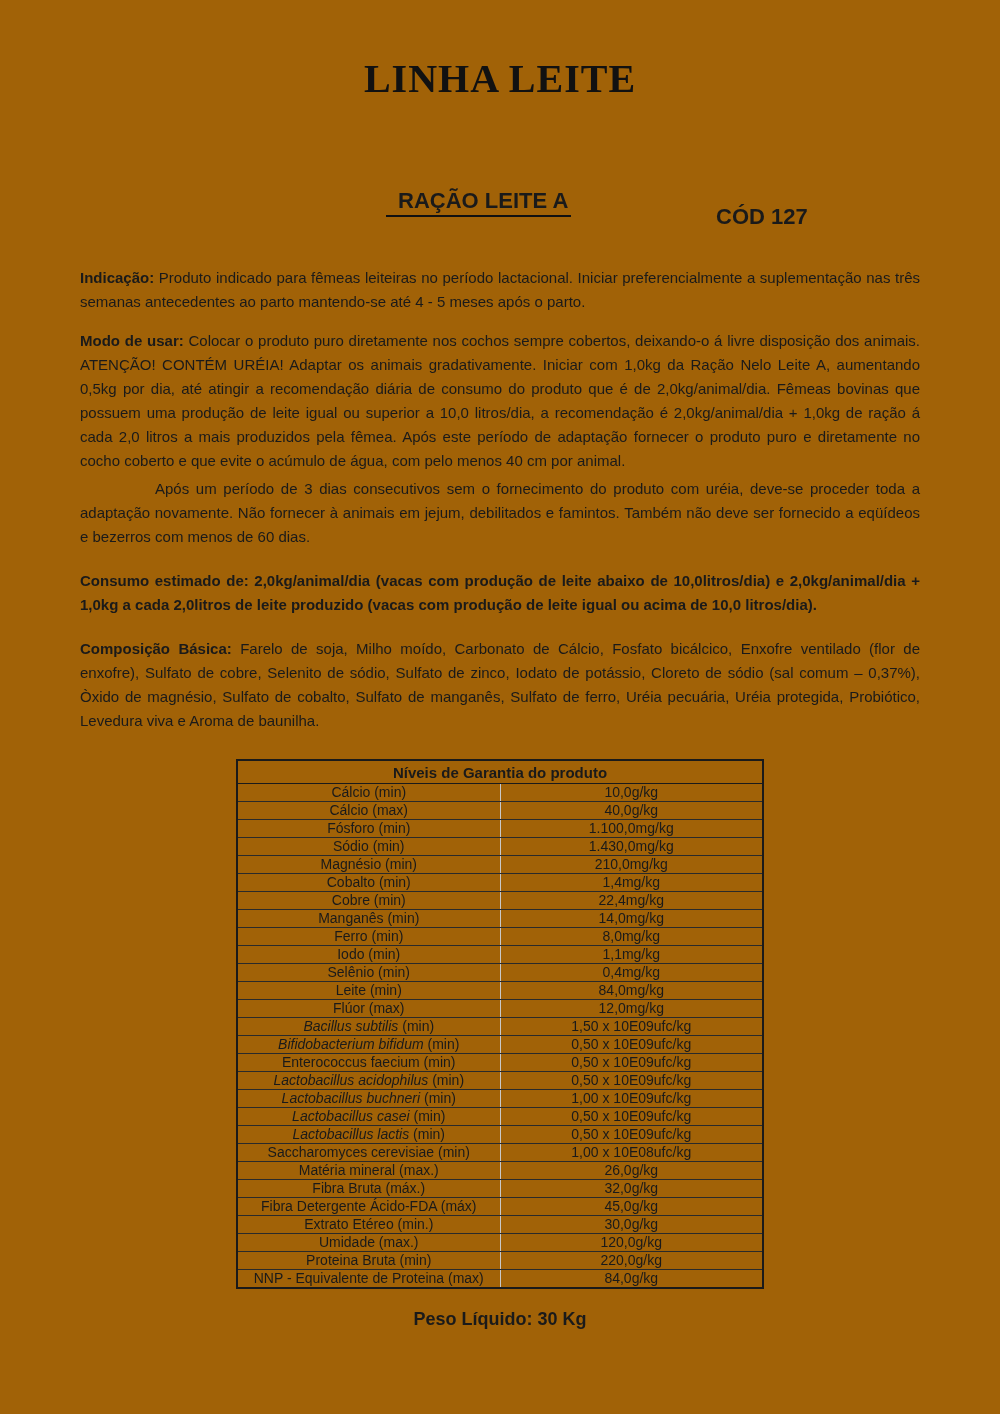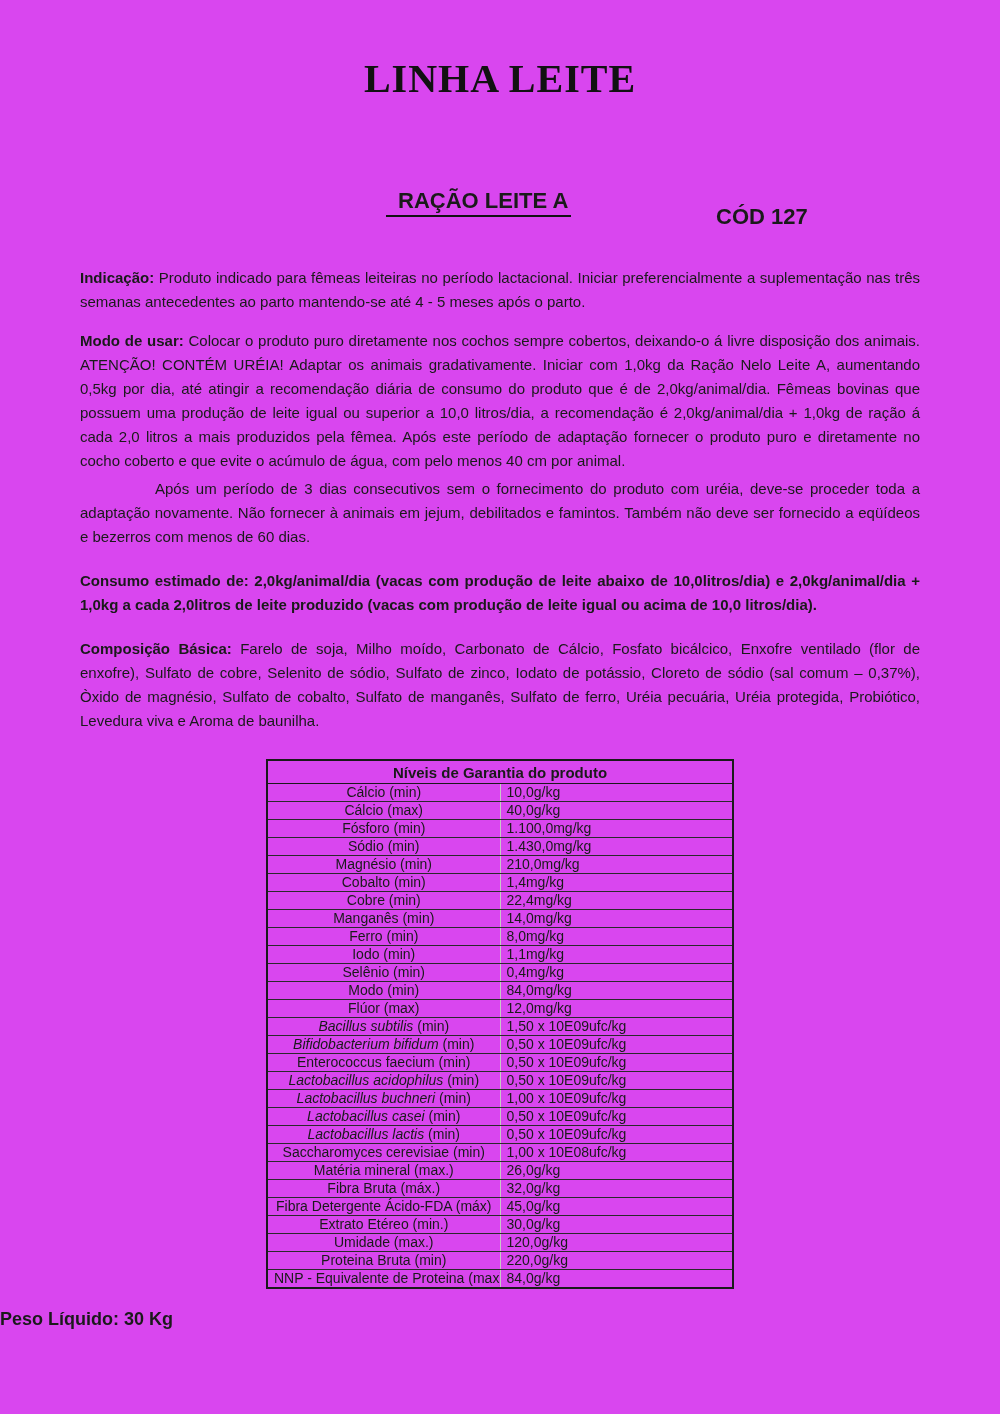--- a/index.html
+++ b/index.html
@@ -1,21 +1,21 @@
 <!DOCTYPE html>
 <html lang="pt"><head>
 <meta charset="utf-8">
 <style>
   html,body { margin:0; padding:0; background:#ffffff; }
   .page {
     position: relative;
     width: 1000px;
     height: 1414px;
     margin: 0 auto;
-    background: #d946ef;
+    background: #a16207;
     color: #1a1a1a;
     font-family: "Liberation Sans", sans-serif;
     overflow: hidden;
   }
   .doc-title {
     margin: 0;
     padding-top: 58px;
     text-align: center;
     font-family: "Liberation Serif", serif;
     font-weight: bold;
@@ -56,21 +56,21 @@
     font-size: 15px;
     line-height: 24px;
   }
   p.para-indicacao   { margin-top: 46px; }
   p.para-modo        { margin-top: 15px; }
   p.para-modo-cont   { margin-top: 4px; text-indent: 75px; }
   p.para-consumo     { margin-top: 20px; font-weight: bold; }
   p.para-composicao  { margin-top: 20px; }
 
   table.guarantee {
-    width: 468px;
+    width: 528px;
     margin: 26px auto 0 auto;
     border-collapse: collapse;
     border: 2px solid #1a1a1a;
     table-layout: fixed;
   }
   table.guarantee th {
     border: 1px solid #1a1a1a;
     font-size: 15px;
     font-weight: bold;
     text-align: center;
@@ -81,24 +81,25 @@
     border-top: 1px solid #2a2a2a;
     border-bottom: 1px solid #2a2a2a;
     font-size: 14px;
     line-height: 17px;
     height: 17px;
     padding: 0 6px;
     white-space: nowrap;
     overflow: hidden;
   }
   td.c-label { width: 47%; border-right: 1px solid #c8c8c8; text-align: center; }
-  td.c-value { text-align: left; }
+  td.c-value { text-align: center; }
 
   .net-weight {
     margin-top: 20px;
+    text-align: center;
     font-size: 18px;
     font-weight: bold;
   }
 </style>
 </head>
 <body>
 
 <div class="page">
 
   <h1 class="doc-title">LINHA LEITE</h1>
@@ -167,21 +168,21 @@
         </tr>
         <tr>
           <td class="c-label">Iodo (min)</td>
           <td class="c-value">1,1mg/kg</td>
         </tr>
         <tr>
           <td class="c-label">Selênio (min)</td>
           <td class="c-value">0,4mg/kg</td>
         </tr>
         <tr>
-          <td class="c-label">Modo (min)</td>
+          <td class="c-label">Leite (min)</td>
           <td class="c-value">84,0mg/kg</td>
         </tr>
         <tr>
           <td class="c-label">Flúor (max)</td>
           <td class="c-value">12,0mg/kg</td>
         </tr>
         <tr>
           <td class="c-label"><i>Bacillus subtilis</i> (min)</td>
           <td class="c-value">1,50 x 10E09ufc/kg</td>
         </tr>

